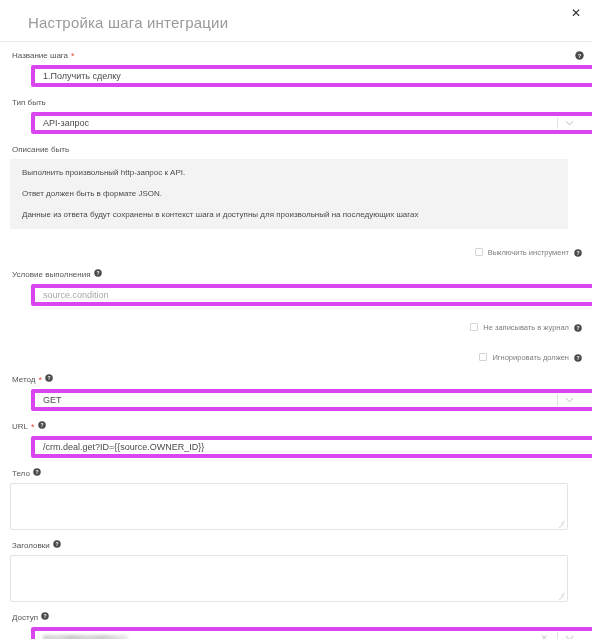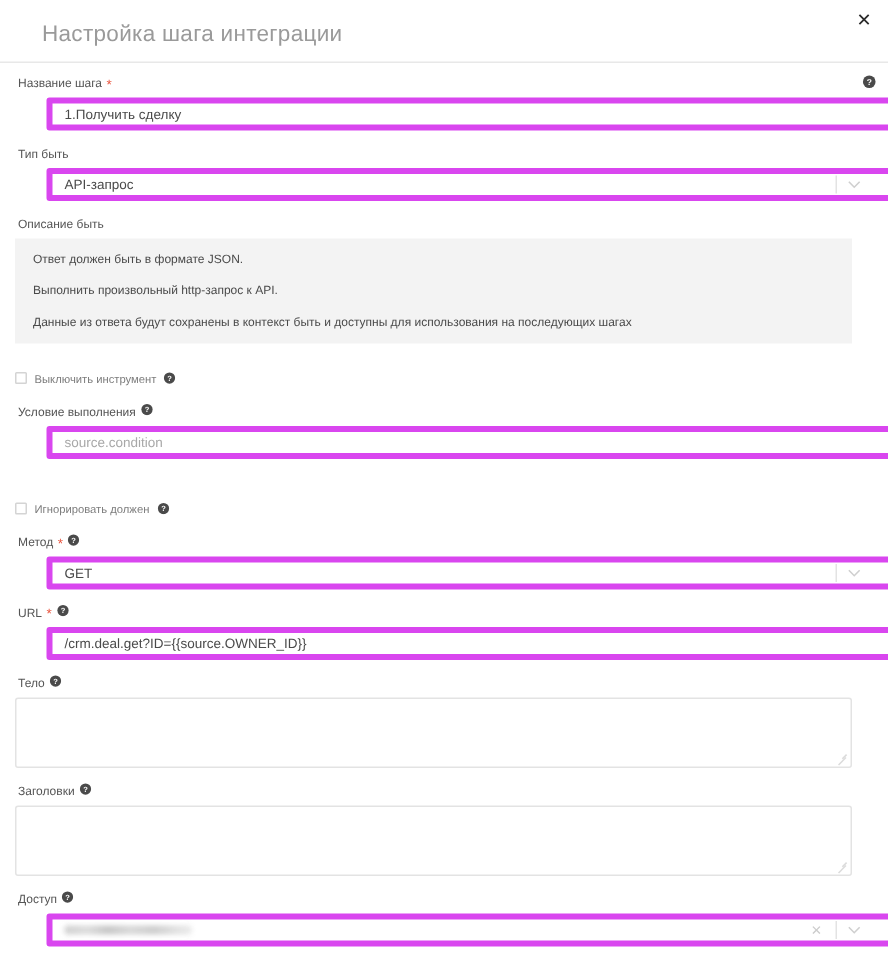--- a/index.html
+++ b/index.html
@@ -67,21 +67,21 @@
     filter: blur(1.6px); border-radius: 2px; opacity: .85;
   }
 
   .desc-box {
     width: 558px; background: #f3f3f3;
     padding: 9px 10px 9px 12px;
   }
   .desc-box p { margin: 0 0 11px 0; font-size: 8px; color: #4a4a4a; line-height: 10px; }
   .desc-box p:last-child { margin-bottom: 0; }
 
-  .cbrow { display: flex; align-items: center; gap: 5px; padding: 0 10px; }
+  .cbrow { display: flex; align-items: center; gap: 5px; padding: 0 10px; justify-content: flex-end; }
   .cbox {
     width: 8px; height: 8px; border: 1px solid #d4d4d4; background: #fff;
     border-radius: 1px; flex: none;
   }
   .cblbl { font-size: 7.5px; color: #7d7d7d; white-space: nowrap; }
 
   .ta {
     width: 558px; height: 47px;
     border: 1px solid #e3e3e3; border-radius: 2px; background: #fff;
     position: relative;
@@ -140,23 +140,23 @@
           </span>
         </span>
       </div>
     </div>
 
     <div class="sp10"></div>
 
     <div class="field">
       <div class="lbl">Описание быть</div>
       <div class="desc-box">
+        <p>Выполнить произвольный http-запрос к API.</p>
         <p>Ответ должен быть в формате JSON.</p>
-        <p>Выполнить произвольный http-запрос к API.</p>
-        <p>Данные из ответа будут сохранены в контекст быть и доступны для использования на последующих шагах</p>
+        <p>Данные из ответа будут сохранены в контекст шага и доступны для произвольный на последующих шагах</p>
       </div>
     </div>
 
     <div class="sp14"></div>
 
     <div class="cbrow">
       <span class="cbox"></span>
       <span class="cblbl">Выключить инструмент</span>
       <span>
         <svg width="8" height="8" viewBox="0 0 16 16">
@@ -176,20 +176,30 @@
               <circle cx="8" cy="8" r="7.5" fill="#4a4a4a"></circle>
               <text x="8" y="11.6" font-size="10" font-family="Liberation Sans, sans-serif" font-weight="bold" fill="#ffffff" text-anchor="middle">?</text>
             </svg>
         </span>
       </div>
       <div class="ctl ph">source.condition</div>
     </div>
 
     <div class="sp12"></div>
 
+    <div class="cbrow">
+      <span class="cbox"></span>
+      <span class="cblbl">Не записывать в журнал</span>
+      <span>
+        <svg width="8" height="8" viewBox="0 0 16 16">
+            <circle cx="8" cy="8" r="7.5" fill="#4a4a4a"></circle>
+            <text x="8" y="11.6" font-size="10" font-family="Liberation Sans, sans-serif" font-weight="bold" fill="#ffffff" text-anchor="middle">?</text>
+          </svg>
+      </span>
+    </div>
 
     <div class="sp12"></div>
 
     <div class="cbrow">
       <span class="cbox"></span>
       <span class="cblbl">Игнорировать должен</span>
       <span>
         <svg width="8" height="8" viewBox="0 0 16 16">
             <circle cx="8" cy="8" r="7.5" fill="#4a4a4a"></circle>
             <text x="8" y="11.6" font-size="10" font-family="Liberation Sans, sans-serif" font-weight="bold" fill="#ffffff" text-anchor="middle">?</text>

